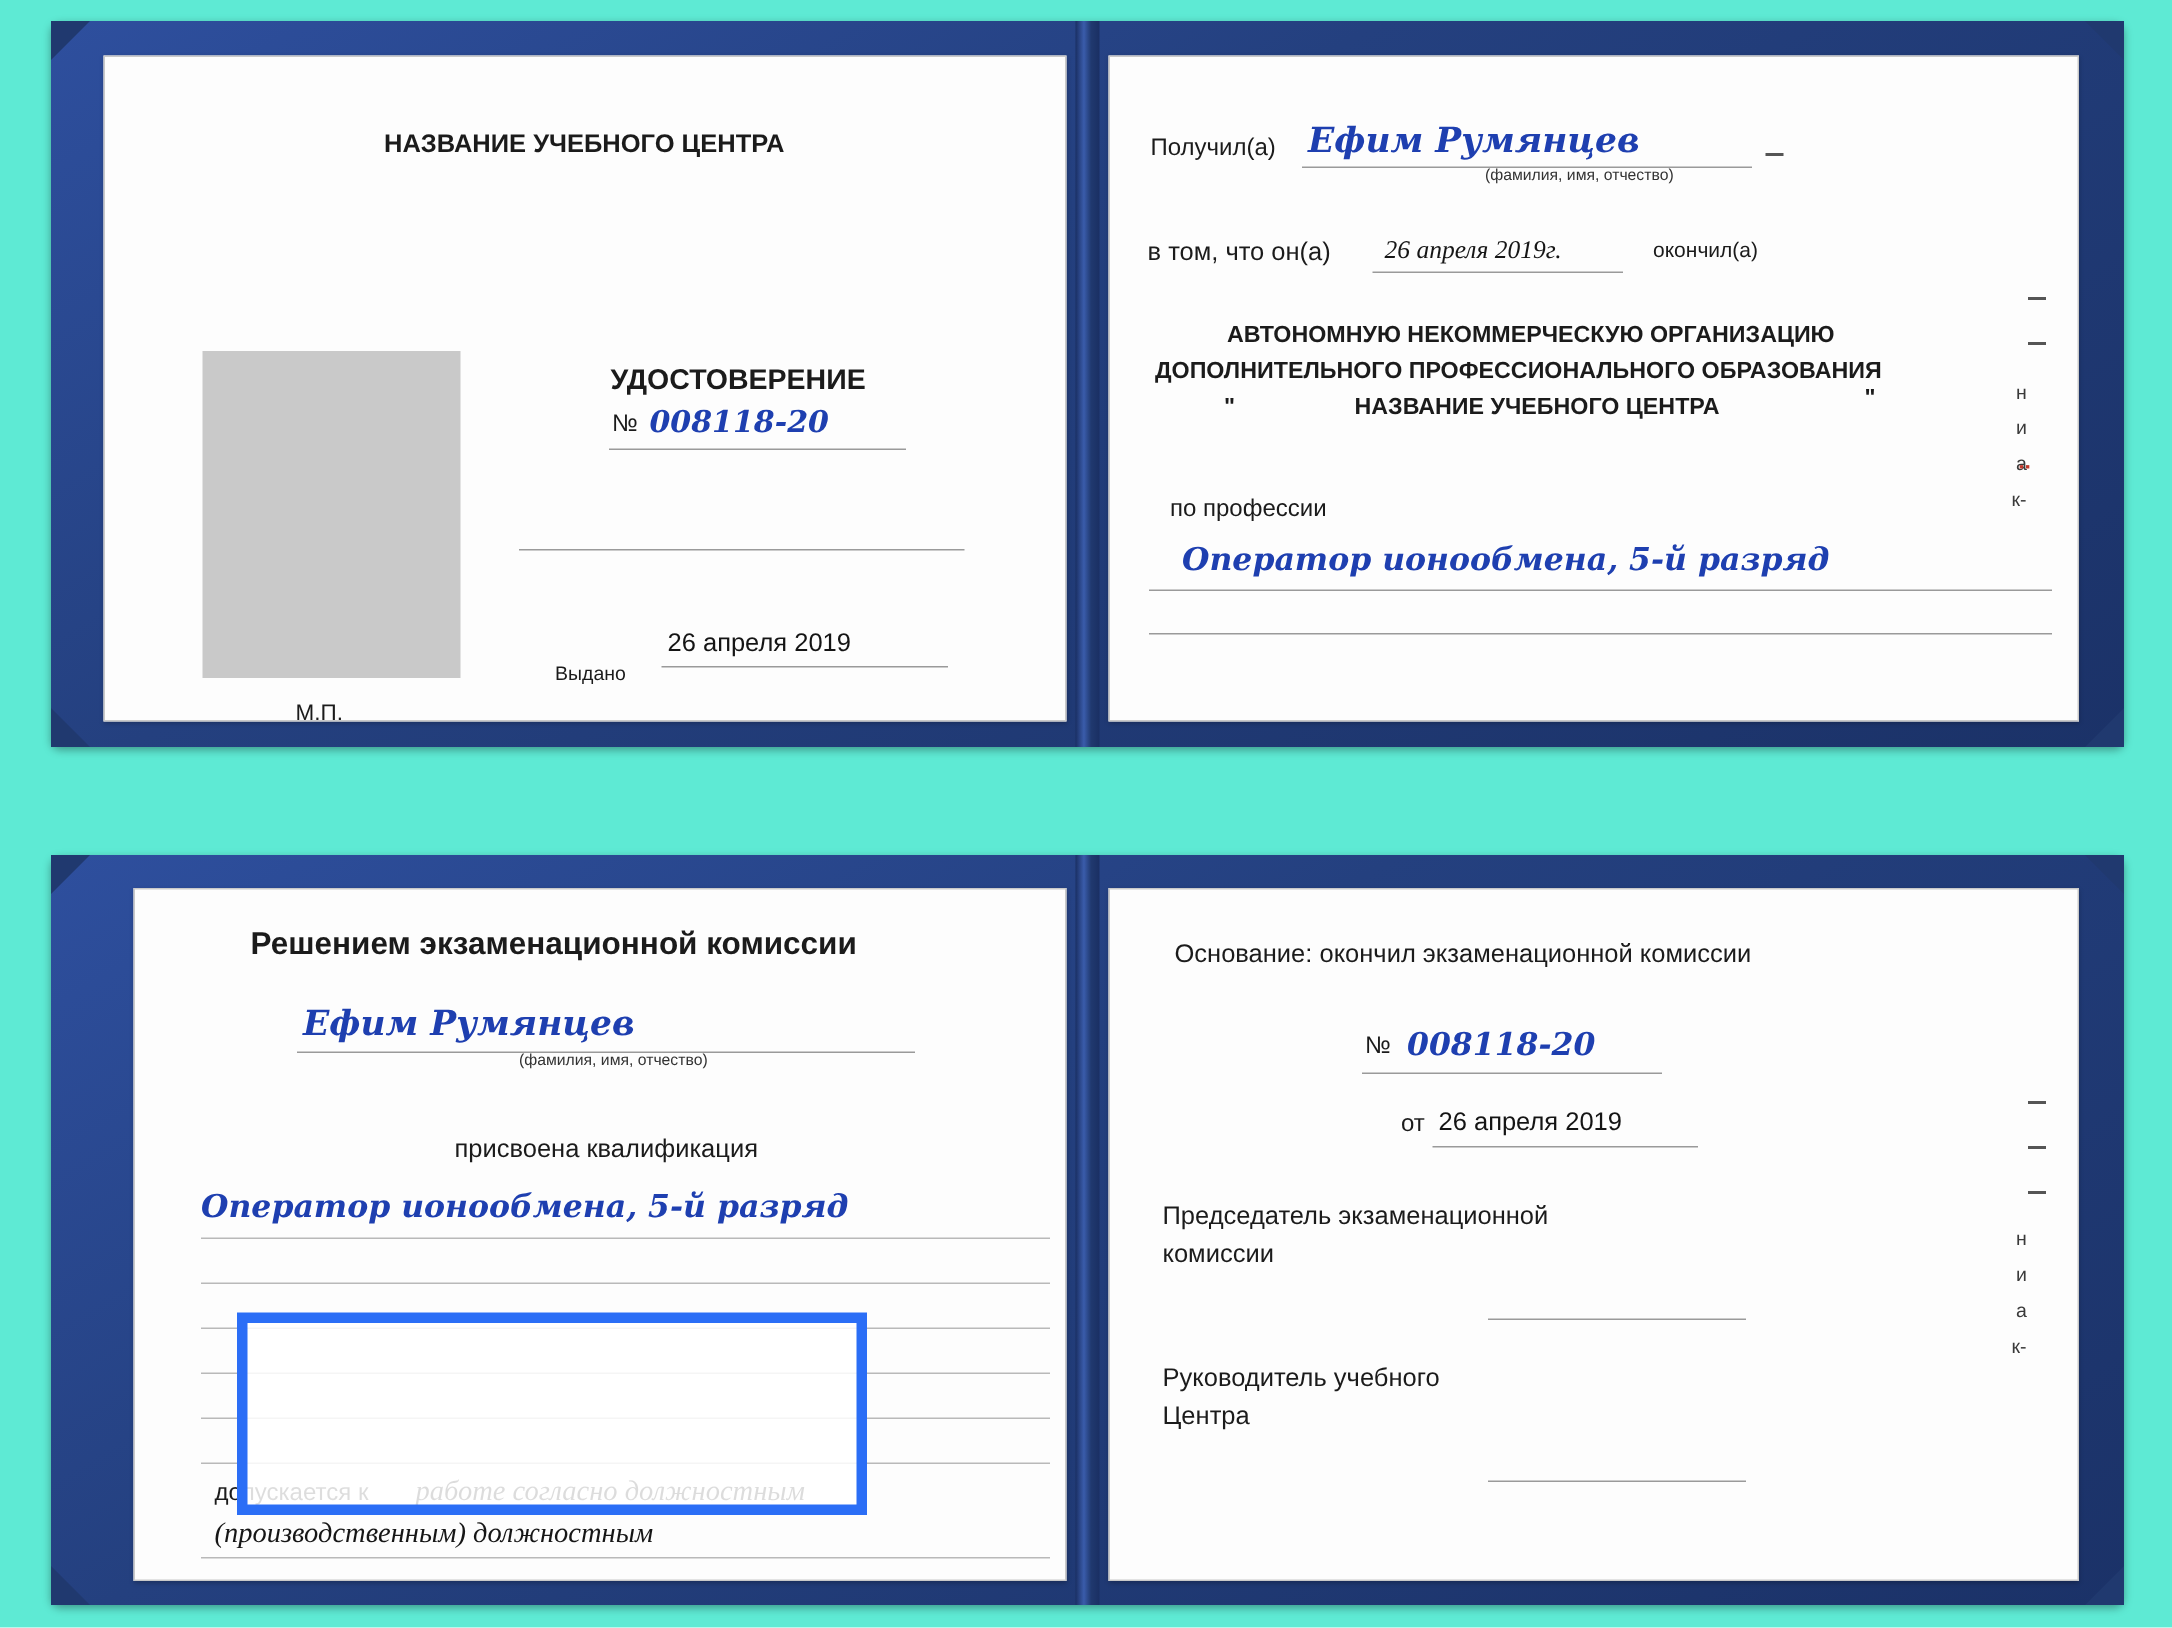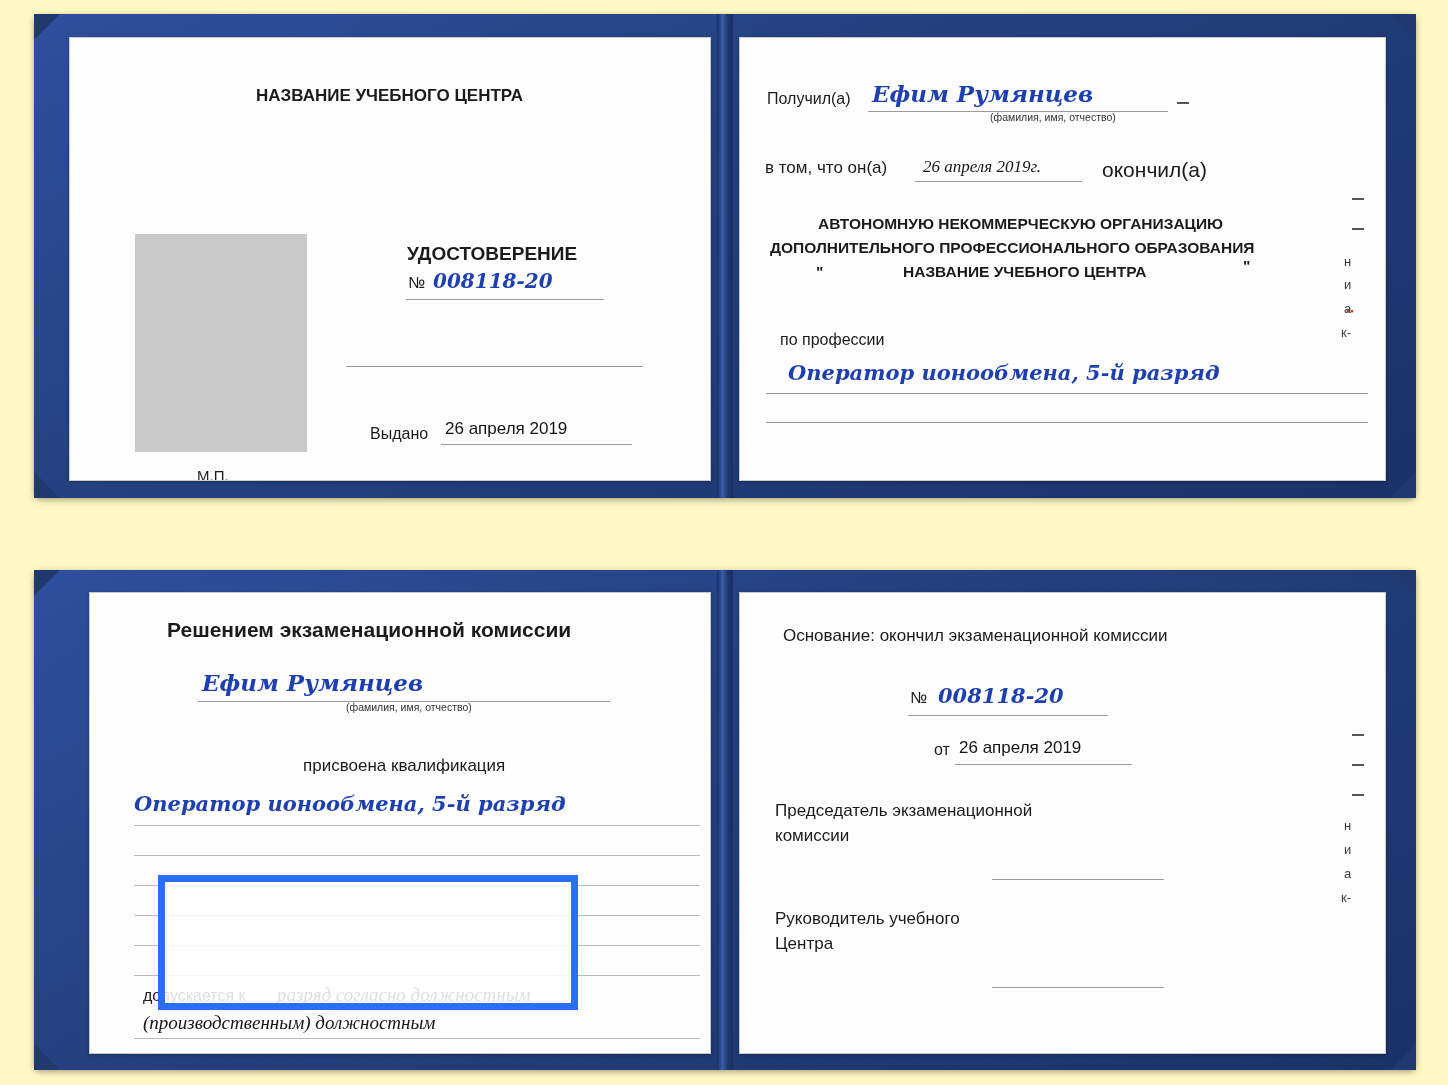--- a/index.html
+++ b/index.html
@@ -6,21 +6,21 @@
     margin: 0;
     padding: 0;
     background: #ffffff;
     font-family: "Liberation Sans", sans-serif;
   }
   .page {
     position: relative;
     width: 1448px;
     height: 1085px;
     overflow: hidden;
-    background: #fef9c3;
+    background: #5eead4;
   }
 
   
   .book {
     position: absolute;
     box-sizing: border-box;
   }
   .book-outer {
     position: absolute;
     inset: 0;
@@ -155,37 +155,37 @@
       <div class="photo-box" style="left:65px; top:196px; width:172px; height:218px;"></div>
 
       <div class="printed bold" style="left:337px; top:205px; font-size:19px;">УДОСТОВЕРЕНИЕ</div>
 
       <div class="printed" style="left:338px; top:236px; font-size:16px;">№</div>
       <div class="hand" style="left:363px; top:231px; font-size:20px;">008118-20</div>
       <div class="rule" style="left:336px; top:261px; width:198px;"></div>
 
       <div class="rule" style="left:276px; top:328px; width:297px;"></div>
 
-      <div class="printed" style="left:300px; top:387px; font-size:16px;">Выдано</div>
+      <div class="printed" style="left:300px; top:403px; font-size:13px;">Выдано</div>
       <div class="hand-dark" style="left:375px; top:381px; font-size:17px;">26 апреля 2019</div>
       <div class="rule" style="left:371px; top:406px; width:191px;"></div>
 
       <div class="printed" style="left:127px; top:429px; font-size:15px;">М.П.</div>
     </div>
 
     <div class="page-white" style="left:705px; top:23px; width:645px; height:442px;">
       <div class="printed" style="left:27px; top:52px; font-size:16px;">Получил(а)</div>
       <div class="hand" style="left:132px; top:42px; font-size:23px;">Ефим Румянцев</div>
       <div class="rule" style="left:128px; top:73px; width:300px;"></div>
       <div class="caption" style="left:250px; top:73px;">(фамилия, имя, отчество)</div>
 
       <div class="printed" style="left:25px; top:120px; font-size:17px;">в том, что он(а)</div>
       <div class="hand-ital-dark" style="left:183px; top:119px; font-size:17px;">26 апреля 2019г.</div>
       <div class="rule" style="left:175px; top:143px; width:167px;"></div>
-      <div class="printed" style="left:362px; top:120px; font-size:21px;">окончил(а)</div>
+      <div class="printed" style="left:362px; top:120px; font-size:14px;">окончил(а)</div>
 
       <div class="printed bold" style="left:30px; top:201px; font-size:15.5px;">ДОПОЛНИТЕЛЬНОГО ПРОФЕССИОНАЛЬНОГО ОБРАЗОВАНИЯ</div>
       <div class="printed bold" style="left:78px; top:177px; font-size:15.5px;">АВТОНОМНУЮ НЕКОММЕРЧЕСКУЮ ОРГАНИЗАЦИЮ</div>
       <div class="printed bold" style="left:76px; top:225px; font-size:15.5px;">"</div>
       <div class="printed bold" style="left:163px; top:225px; font-size:15.5px;">НАЗВАНИЕ УЧЕБНОГО ЦЕНТРА</div>
       <div class="printed bold" style="left:503px; top:219px; font-size:15.5px;">"</div>
 
       <div class="printed" style="left:40px; top:293px; font-size:16px;">по профессии</div>
       <div class="hand" style="left:48px; top:322px; font-size:21px;">Оператор ионообмена, 5-й разряд</div>
       <div class="rule" style="left:26px; top:355px; width:602px;"></div>
@@ -220,21 +220,21 @@
       <div class="printed" style="left:213px; top:163px; font-size:17px;">присвоена квалификация</div>
 
       <div class="hand" style="left:44px; top:198px; font-size:21px;">Оператор ионообмена, 5-й разряд</div>
       <div class="rule light" style="left:44px; top:232px; width:566px;"></div>
       <div class="rule light" style="left:44px; top:262px; width:566px;"></div>
       <div class="rule light" style="left:44px; top:292px; width:566px;"></div>
       <div class="rule light" style="left:44px; top:322px; width:566px;"></div>
       <div class="rule light" style="left:44px; top:352px; width:566px;"></div>
 
       <div class="printed" style="left:53px; top:394px; font-size:16px;text-align:center;">допускается к</div>
-      <div class="hand-ital-dark" style="left:187px; top:391px; font-size:19px;">разряд согласно должностным</div>
+      <div class="hand-ital-dark" style="left:187px; top:391px; font-size:19px;">работе согласно должностным</div>
       <div class="hand-ital-dark" style="left:53px; top:419px; font-size:19px;">(производственным) должностным</div>
       <div class="rule light" style="left:44px; top:382px; width:566px;"></div>
       <div class="rule light" style="left:44px; top:445px; width:566px;"></div>
     </div>
 
     <div class="highlight-box" style="left:124px; top:305px; width:420px; height:135px;"></div>
 
     <div class="page-white" style="left:705px; top:22px; width:645px; height:460px;">
       <div class="printed" style="left:43px; top:33px; font-size:17px;">Основание: окончил экзаменационной комиссии</div>
 

